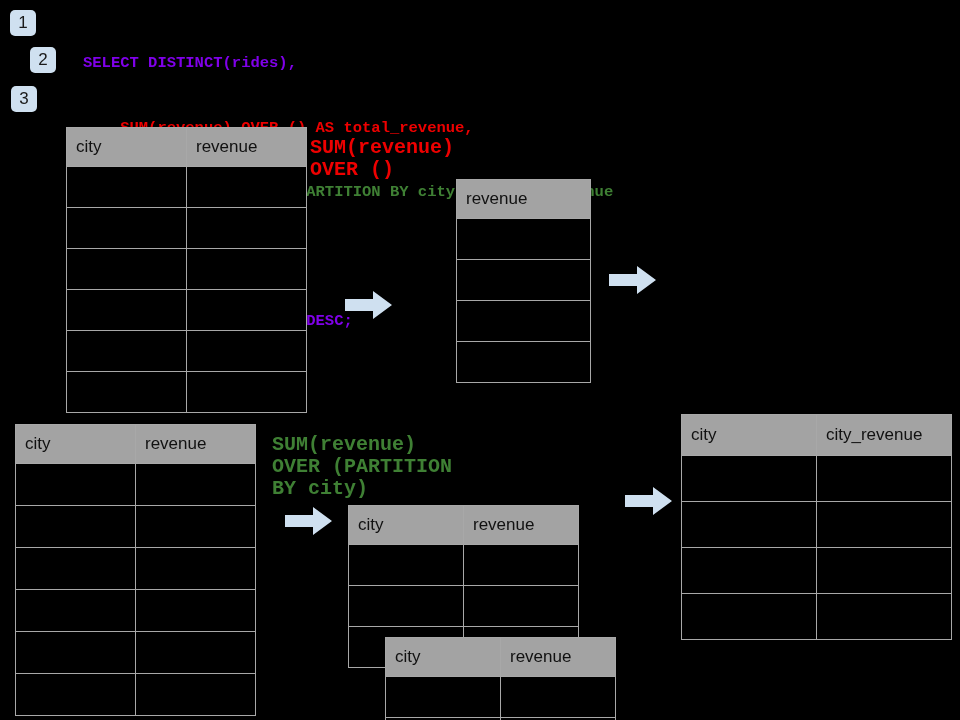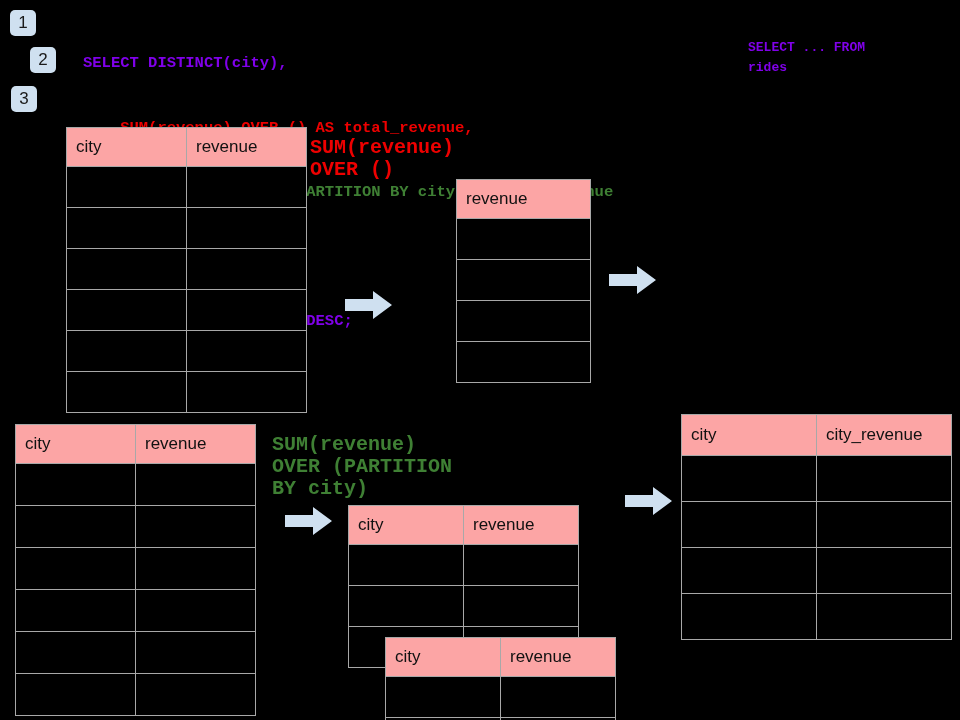--- a/index.html
+++ b/index.html
@@ -71,21 +71,21 @@
     table-layout: fixed;
     background: #000000;
   }
   .tbl td {
     border: 1px solid #a8a8a8;
     padding: 0;
     background: #000000;
   }
   .tbl th {
     border: 1px solid #a8a8a8;
-    background: #fca5a5;
+    background: #a3a3a3;
     color: #111111;
     font-family: "Liberation Sans", sans-serif;
     font-weight: normal;
     font-size: 17px;
     text-align: left;
     padding: 0 0 0 9px;
   }
 
   
   .arrow {
@@ -97,29 +97,27 @@
 </head>
 <body>
 
 <div id="canvas">
 
   <div class="step-badge" style="left:10px; top:10px;">1</div>
   <div class="step-badge" style="left:30px; top:47px;">2</div>
   <div class="step-badge" style="left:11px; top:86px;">3</div>
 
   <div class="sql-block" style="left:83px; top:10px;">
-    <div class="sql-line c-purple">SELECT DISTINCT(city),</div>
+    <div class="sql-line c-purple">SELECT DISTINCT(rides),</div>
     <div class="sql-line c-red">    SUM(revenue) OVER () AS total_revenue,</div>
     <div class="sql-line c-green">    SUM(revenue) OVER (PARTITION BY city) as city_revenue</div>
     <div class="sql-line c-purple">  FROM rides</div>
     <div class="sql-line c-purple">  ORDER by city_revenue DESC;</div>
   </div>
 
-  <div class="annot-small" style="left:748px; top:38px;">SELECT ... FROM
-rides</div>
 
   <div class="annot c-red" style="left:310px; top:137px;">SUM(revenue)
 OVER ()</div>
 
   <div class="annot c-green" style="left:272px; top:434px;">SUM(revenue)
 OVER (PARTITION
 BY city)</div>
 
   <table class="tbl" style="left:66px; top:127px; width:240px;">
     <colgroup>

